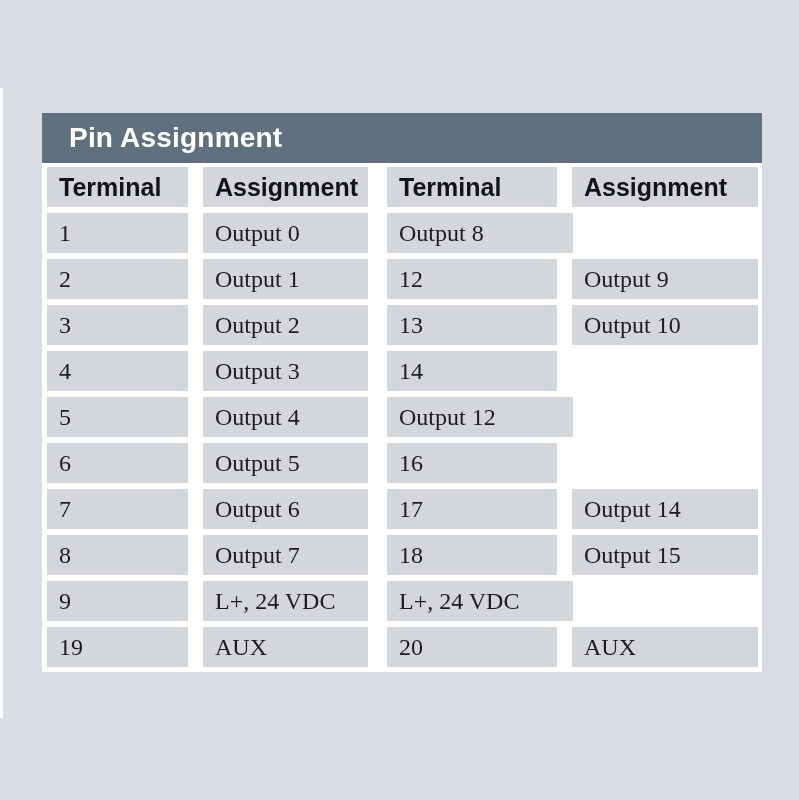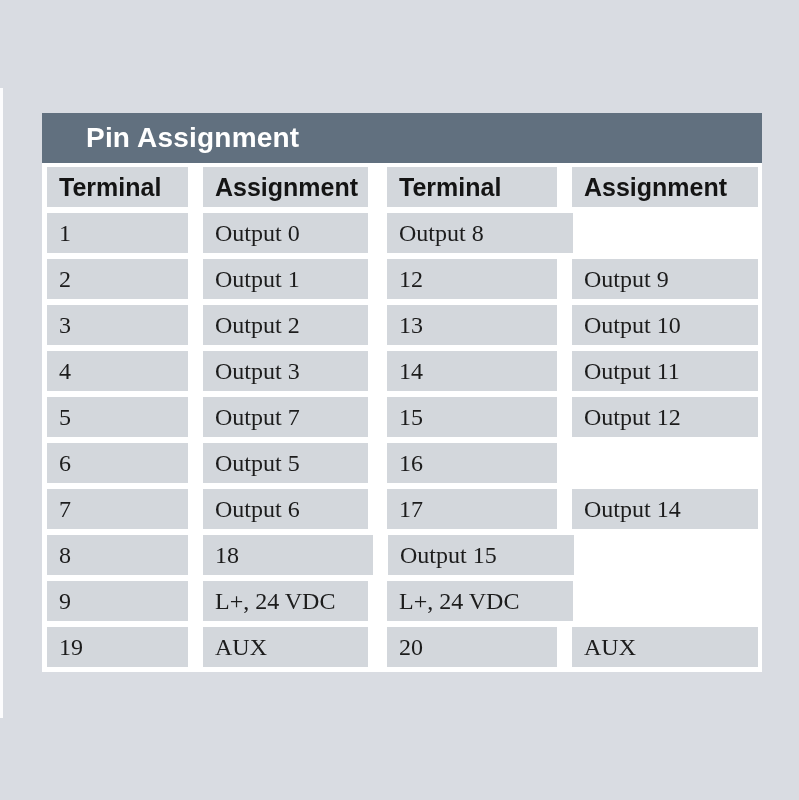--- a/index.html
+++ b/index.html
@@ -31,21 +31,21 @@
     top: 113px;
     width: 720px;
   }
 
   .title-bar {
     height: 50px;
     background: #61707f;
     color: #ffffff;
     display: flex;
     align-items: center;
-    padding-left: 44px;
+    padding-left: 27px;
     box-sizing: border-box;
     font-size: 28px;
     font-weight: bold;
     letter-spacing: 0.2px;
   }
 
   .grid {
     background: #ffffff;
     box-sizing: border-box;
     padding: 4px 4px 5px 5px;
@@ -118,41 +118,40 @@
       <div class="row data-row">
         <div class="cell c0">3</div>
         <div class="cell c1">Output 2</div>
         <div class="cell c2">13</div>
         <div class="cell c3">Output 10</div>
       </div>
       <div class="row data-row">
         <div class="cell c0">4</div>
         <div class="cell c1">Output 3</div>
         <div class="cell c2">14</div>
-        <div class="cell c3">Output 11</div>
       </div>
       <div class="row data-row">
         <div class="cell c0">5</div>
-        <div class="cell c1">Output 7</div>
-        <div class="cell c2">15</div>
+        <div class="cell c1">Output 4</div>
         <div class="cell c3">Output 12</div>
       </div>
       <div class="row data-row">
         <div class="cell c0">6</div>
         <div class="cell c1">Output 5</div>
         <div class="cell c2">16</div>
       </div>
       <div class="row data-row">
         <div class="cell c0">7</div>
         <div class="cell c1">Output 6</div>
         <div class="cell c2">17</div>
         <div class="cell c3">Output 14</div>
       </div>
       <div class="row data-row">
         <div class="cell c0">8</div>
+        <div class="cell c1">Output 7</div>
         <div class="cell c2">18</div>
         <div class="cell c3">Output 15</div>
       </div>
       <div class="row data-row">
         <div class="cell c0">9</div>
         <div class="cell c1">L+, 24 VDC</div>
         <div class="cell c3">L+, 24 VDC</div>
       </div>
       <div class="row data-row">
         <div class="cell c0">19</div>

